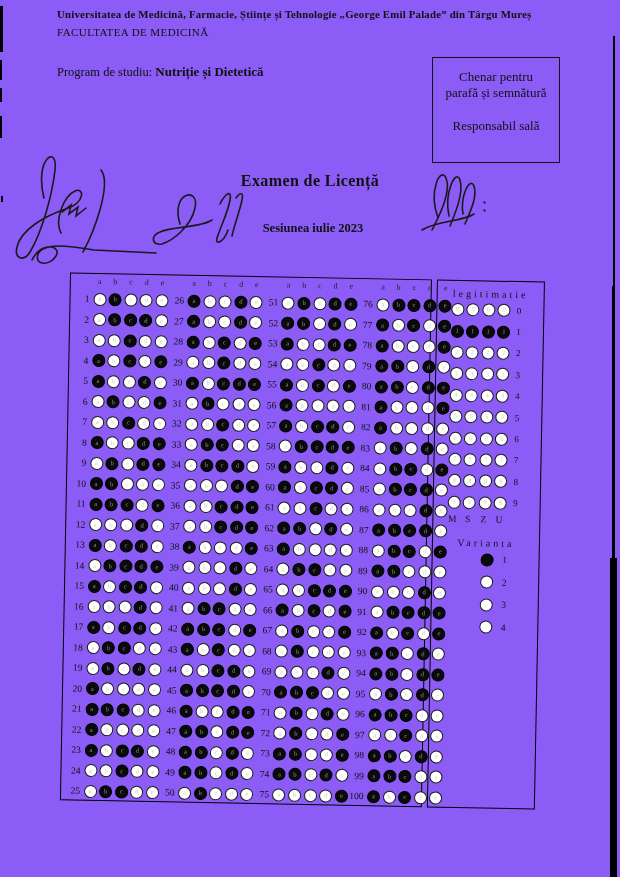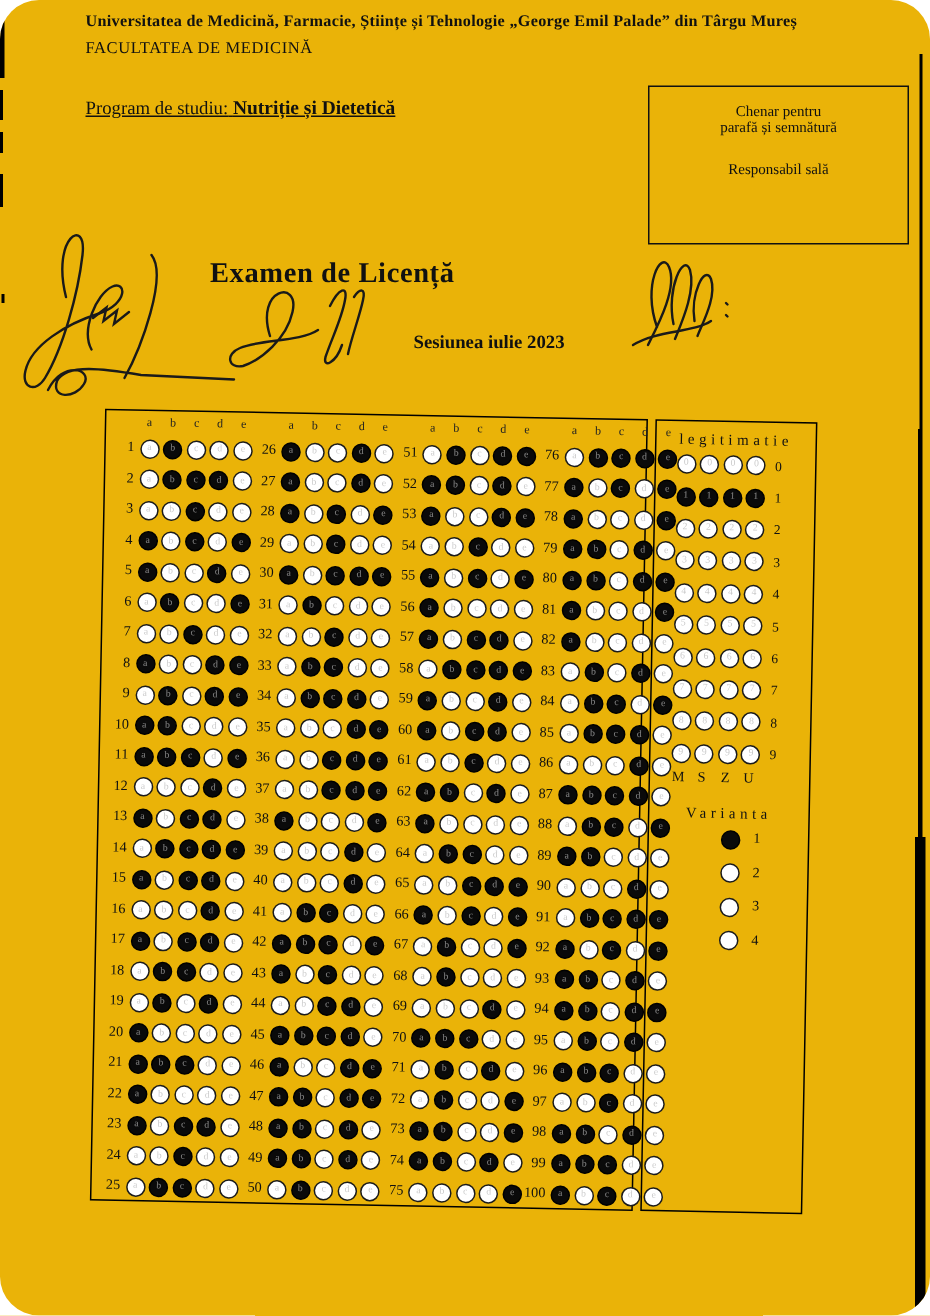--- a/index.html
+++ b/index.html
@@ -1,45 +1,45 @@
 <!DOCTYPE html>
 <html><head>
 <meta charset="utf-8">
 <style>
   html,body{margin:0;padding:0;background:#fff;}
-  .page{position:relative;width:620px;height:877px;background:#eab308;overflow:hidden;
-        font-family:"Liberation Serif", serif;color:#111;border-radius:26px;}
+  .page{position:relative;width:620px;height:877px;background:#8b5cf6;overflow:hidden;
+        font-family:"Liberation Serif", serif;color:#111;}
   .artifact{position:absolute;background:#000;}
 
   
   .hdr{position:absolute;left:57px;top:8px;width:540px;}
   .uni{font-size:10.8px;font-weight:bold;letter-spacing:0.2px;}
   .fac{font-size:11px;margin-top:6px;letter-spacing:0.4px;}
-  .hline{position:absolute;left:57px;font-size:12px;white-space:nowrap;text-decoration:underline;}
+  .hline{position:absolute;left:57px;font-size:12px;white-space:nowrap;}
   .prog{top:64px;font-size:12.5px;}
   .prog b{font-size:13px;}
   .nameline{top:90px;font-size:11.5px;}
   .legitline{top:114px;font-size:11.5px;}
   .blank{display:inline-block;border-bottom:1.2px solid #111;height:11px;vertical-align:bottom;}
   .b1{width:118px;margin-left:2px;}
   .b2{width:92px;margin-left:16px;}
   .b3{width:58px;margin-left:28px;}
   .b4{width:38px;margin-left:6px;text-align:center;font-weight:bold;font-size:12px;}
   .varlbl{margin-left:10px;}
 
   
-  .stamp-box{position:absolute;left:432px;top:57px;width:174px;height:106px;
-             border:1.6px solid #111;text-align:center;font-size:10px;box-sizing:border-box;}
+  .stamp-box{position:absolute;left:432px;top:57px;width:128px;height:106px;
+             border:1.6px solid #111;text-align:center;font-size:13px;box-sizing:border-box;}
   .stamp-box .l1{margin-top:11px;}
   .stamp-box .l3{margin-top:17px;}
 
   
-  .title-main{position:absolute;left:140px;top:172px;width:340px;text-align:left;
-              font-size:19px;font-weight:bold;letter-spacing:0.4px;}
-  .title-session{position:absolute;left:156px;top:221px;width:340px;text-align:center;
+  .title-main{position:absolute;left:140px;top:172px;width:340px;text-align:center;
+              font-size:16px;font-weight:bold;letter-spacing:0.4px;}
+  .title-session{position:absolute;left:143px;top:221px;width:340px;text-align:center;
                  font-size:12.5px;font-weight:bold;}
   .sig{position:absolute;}
   .sig path{fill:none;stroke:#1a1a1a;stroke-width:1.6;stroke-linecap:round;}
 
   
   .sheet{position:absolute;left:70px;top:277px;display:flex;
          transform:rotate(1.1deg);transform-origin:50% 0%;}
   .answers-box{width:362px;height:528px;border:1.7px solid #000;box-sizing:border-box;
                display:flex;padding:3px 0 0 5px;}
   .qcol{flex:0 0 88px;}

